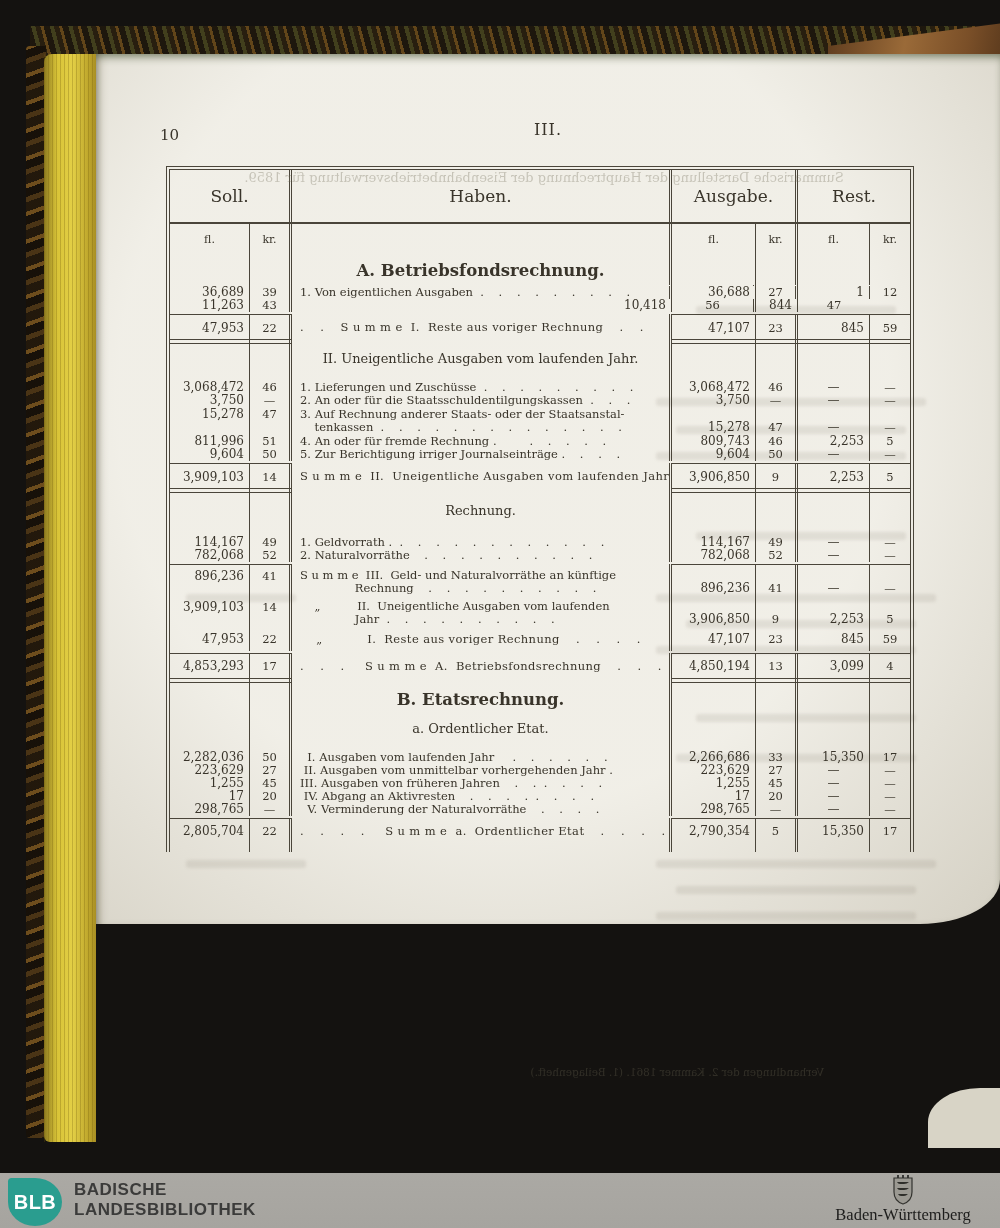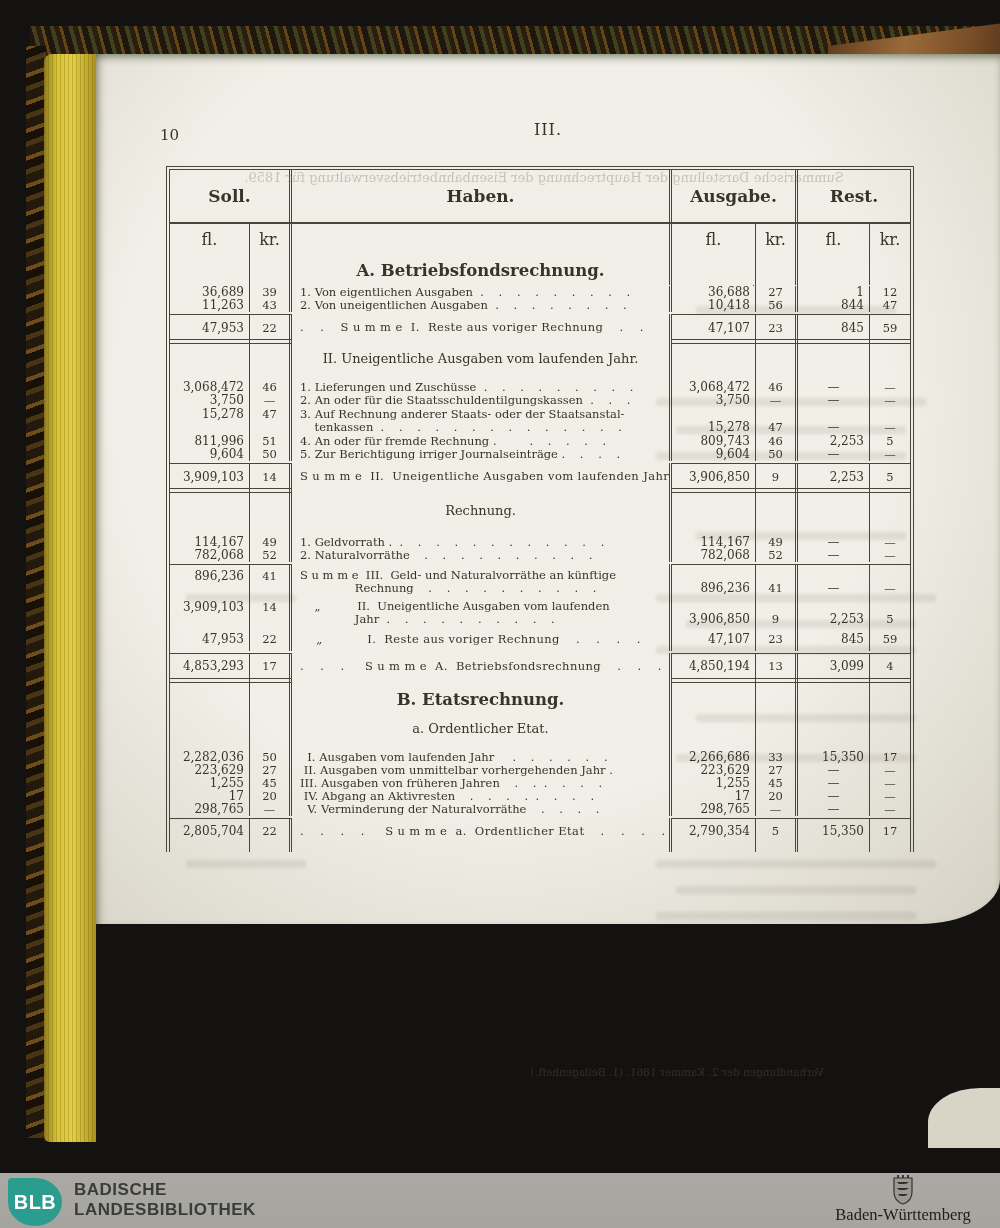--- a/index.html
+++ b/index.html
@@ -61,24 +61,24 @@
   .sheet-no{position:absolute;left:0;top:66px;width:904px;text-align:center;font-size:16px;letter-spacing:1px;}
 
   
   .ledger{
     position:absolute;left:70px;top:112px;width:748px;z-index:4;
     border-left:4px double var(--ln);
     border-right:4px double var(--ln);
     border-top:4px double var(--ln);
   }
   .hrow1{display:grid;grid-template-columns:122px 380px 126px 112px;height:54px;border-bottom:2px solid var(--ln);}
-  .hrow1 .hc{display:flex;align-items:center;justify-content:center;font-size:17px;font-weight:bold;}
+  .hrow1 .hc{display:flex;align-items:center;justify-content:center;font-size:17px;}
   .hrow1 .hc.bdr{border-right:3px double var(--ln);}
   .hrow2{display:grid;grid-template-columns:80px 42px 380px 84px 42px 72px 40px;height:30px;}
-  .hrow2 .cell{display:flex;align-items:center;justify-content:center;font-size:16px;}
+  .hrow2 .cell{display:flex;align-items:center;justify-content:center;font-size:11px;}
 
   .trow{display:grid;grid-template-columns:80px 42px 380px 84px 42px 72px 40px;}
   .cell{min-height:1px;}
   .sfl{border-right:1px solid var(--ln);}
   .skr{border-right:3px double var(--ln);}
   .lab{border-right:3px double var(--ln);}
   .hfl{border-right:1px solid var(--ln);}
   .hkr{border-right:3px double var(--ln);}
   .rfl{border-right:1px solid var(--ln);}
 
@@ -210,23 +210,20 @@
               <span>1. Von eigentlichen Ausgaben  .    .    .    .    .    .    .    .    .</span>
             </div>
             <div class="cell n hfl">36,688</div>
             <div class="cell n hkr">27</div>
             <div class="cell n rfl">1</div>
             <div class="cell n rkr">12</div>
           </div>
           <div class="trow t-item">
             <div class="cell n sfl">11,263</div>
             <div class="cell n skr">43</div>
-            <div class="cell lab">
-              <span>2. Von uneigentlichen Ausgaben  .    .    .    .    .    .    .    .</span>
-            </div>
             <div class="cell n hfl">10,418</div>
             <div class="cell n hkr">56</div>
             <div class="cell n rfl">844</div>
             <div class="cell n rkr">47</div>
           </div>
           <div class="trow t-rule">
             <div class="cell n sfl"></div>
             <div class="cell n skr"></div>
             <div class="cell lab"></div>
             <div class="cell n hfl"></div>

